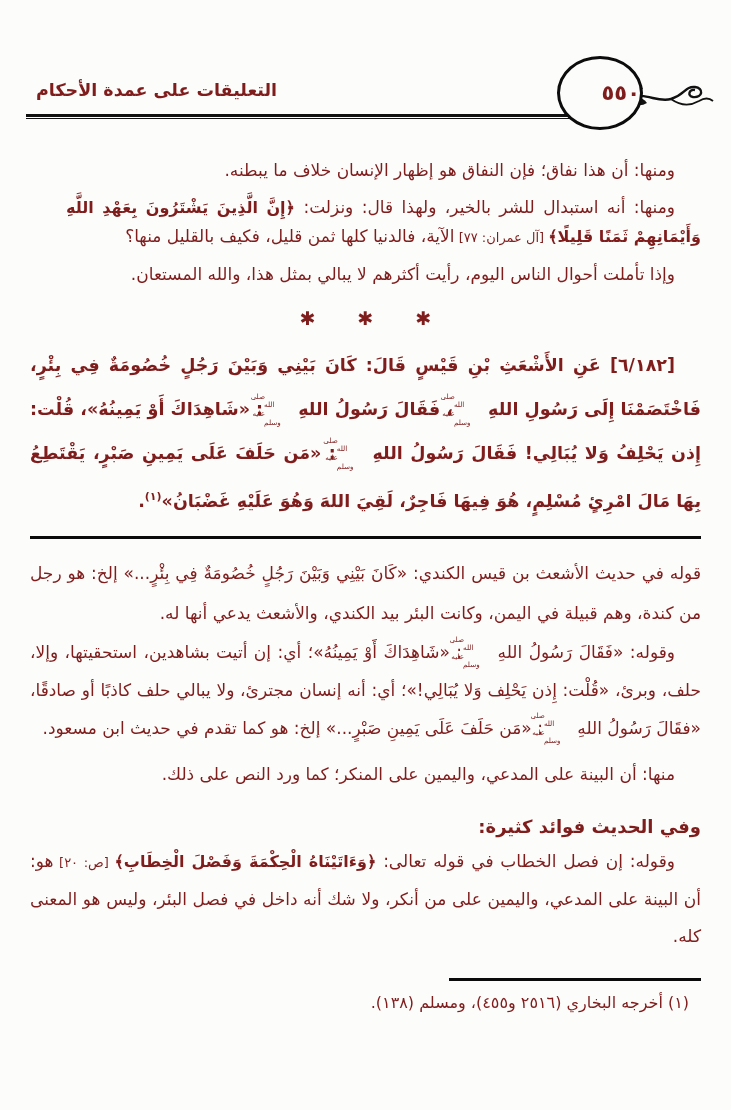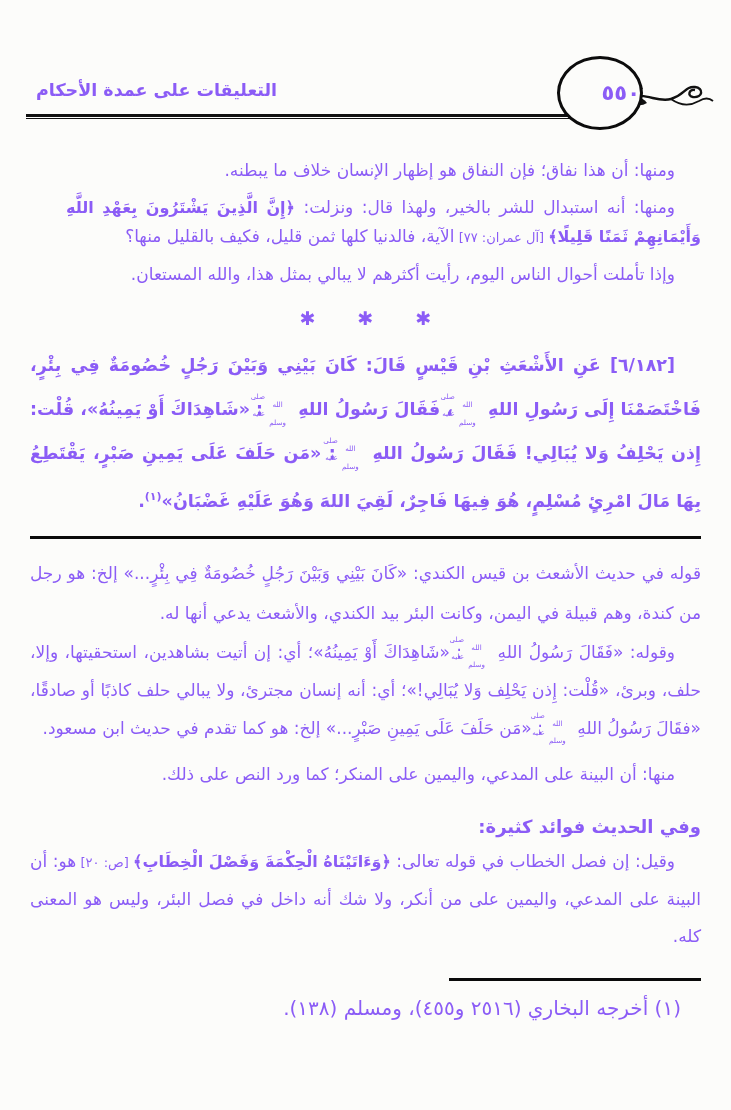--- a/index.html
+++ b/index.html
@@ -1,19 +1,19 @@
 <!DOCTYPE html>
 <html lang="ar" dir="rtl"><head>
 <meta charset="utf-8">
 <style>
   * { box-sizing: border-box; }
   html, body { margin: 0; padding: 0; background: #d9d9d6; }
   .page {
     width: 731px; height: 1110px; margin: 0 auto;
-    background: #fcfcfa; color: #8b5cf6;
+    background: #fcfcfa; color: #7f1d1d;
     direction: rtl; position: relative; overflow: hidden;
     padding: 0 30px;
     font-family: "DejaVu Sans", sans-serif;
   }
   
   .pg-header { position: relative; height: 88px; margin-top: 50px; }
   .book-title { position: absolute; left: 6px; top: 30px; font-size: 17.5px; font-weight: bold; white-space: nowrap; }
   .rule-double {
     position: absolute; left: -4px; right: 104px; top: 64px; height: 5px;
     border-top: 3px solid #111; border-bottom: 1.3px solid #111;
@@ -40,27 +40,27 @@
   .sup { vertical-align: super; font-size: 11px; }
   .divider { margin-top: 13px; border-top: 3.5px solid #0a0a0a; }
   .p-c1 { margin-top: 14px; line-height: 40px; }
   .p-c2 { line-height: 38px; }
   .benefits-h { margin-top: 16px; font-size: 18px; font-weight: bold; line-height: 32px; }
   .p-b1 { margin-top: 6px; line-height: 42px; }
   .p-b2 { line-height: 37px; }
   
   .saw {
     display: inline-block; width: 27px; font-size: 7.2px; line-height: 1.2;
-    text-align: center; font-weight: normal; vertical-align: middle; margin: 0 1px;
+    text-align: left; font-weight: normal; vertical-align: middle; margin: 0 1px;
   }
   .saw-l { display: block; }
   
   .footnote-area { position: absolute; right: 30px; left: 30px; top: 978px; }
   .fn-rule { width: 252px; border-top: 3px solid #0a0a0a; margin-bottom: 11px; }
-  .fn-text { font-size: 20px; line-height: 22px; margin: 16px; padding-right: 4px; }
+  .fn-text { font-size: 16px; line-height: 22px; margin: 8px; padding-right: 4px; }
 </style>
 </head>
 <body>
 
 <div class="page">
 
   <header class="pg-header">
     <div class="book-title">التعليقات على عمدة الأحكام</div>
     <div class="rule-double"></div>
     <div class="ornament">
@@ -95,21 +95,21 @@
     <div class="divider"></div>
 
     <p class="txt p-c1"><span class="b">قوله في حديث الأشعث بن قيس الكندي: </span><span class="b">«كَانَ بَيْنِي وَبَيْنَ رَجُلٍ خُصُومَةٌ فِي بِئْرٍ...»</span><span> إلخ: هو رجل من كندة، وهم قبيلة في اليمن، وكانت البئر بيد الكندي، والأشعث يدعي أنها له.</span></p>
 
     <p class="txt p-c2 ind"><span class="b">وقوله: </span><span class="b">«فَقَالَ رَسُولُ اللهِ </span><span class="saw"><span class="saw-l">صلى الله</span><span class="saw-l">عليه وسلم</span></span><span class="b">: «شَاهِدَاكَ أَوْ يَمِينُهُ»</span><span>؛ أي: إن أتيت بشاهدين، استحقيتها، وإلا، حلف، وبرئ، </span><span class="b">«قُلْت: إِذن يَحْلِف وَلا يُبَالِي!»</span><span>؛ أي: أنه إنسان مجترئ، ولا يبالي حلف كاذبًا أو صادقًا، </span><span class="b">«فقَالَ رَسُولُ اللهِ </span><span class="saw"><span class="saw-l">صلى الله</span><span class="saw-l">عليه وسلم</span></span><span class="b">: «مَن حَلَفَ عَلَى يَمِينِ صَبْرٍ...»</span><span> إلخ: هو كما تقدم في حديث ابن مسعود.</span></p>
 
     <p class="txt p-b1 ind"><span class="b">منها:</span><span> أن البينة على المدعي، واليمين على المنكر؛ كما ورد النص على ذلك.</span></p>
 
     <p class="txt benefits-h">وفي الحديث فوائد كثيرة:</p>
 
-    <p class="txt p-b2 ind"><span class="b">وقيل: إن فصل الخطاب في قوله تعالى: </span><span class="verse">﴿وَءَاتَيْنَاهُ الْحِكْمَةَ وَفَصْلَ الْخِطَابِ﴾</span><span class="vref"> [ص: ٢٠] </span><span>هو: أن البينة على المدعي، واليمين على من أنكر، ولا شك أنه داخل في </span><span class="b">فصل البئر</span><span>، وليس هو المعنى كله.</span></p>
+    <p class="txt p-b2 ind"><span class="b">وقوله: إن فصل الخطاب في قوله تعالى: </span><span class="verse">﴿وَءَاتَيْنَاهُ الْحِكْمَةَ وَفَصْلَ الْخِطَابِ﴾</span><span class="vref"> [ص: ٢٠] </span><span>هو: أن البينة على المدعي، واليمين على من أنكر، ولا شك أنه داخل في </span><span class="b">فصل البئر</span><span>، وليس هو المعنى كله.</span></p>
 
   </main>
 
   <footer class="footnote-area">
     <div class="fn-rule"></div>
     <p class="fn-text">(١) أخرجه البخاري (٢٥١٦ و٤٥٥)، ومسلم (١٣٨).</p>
   </footer>
 
 </div>
 

